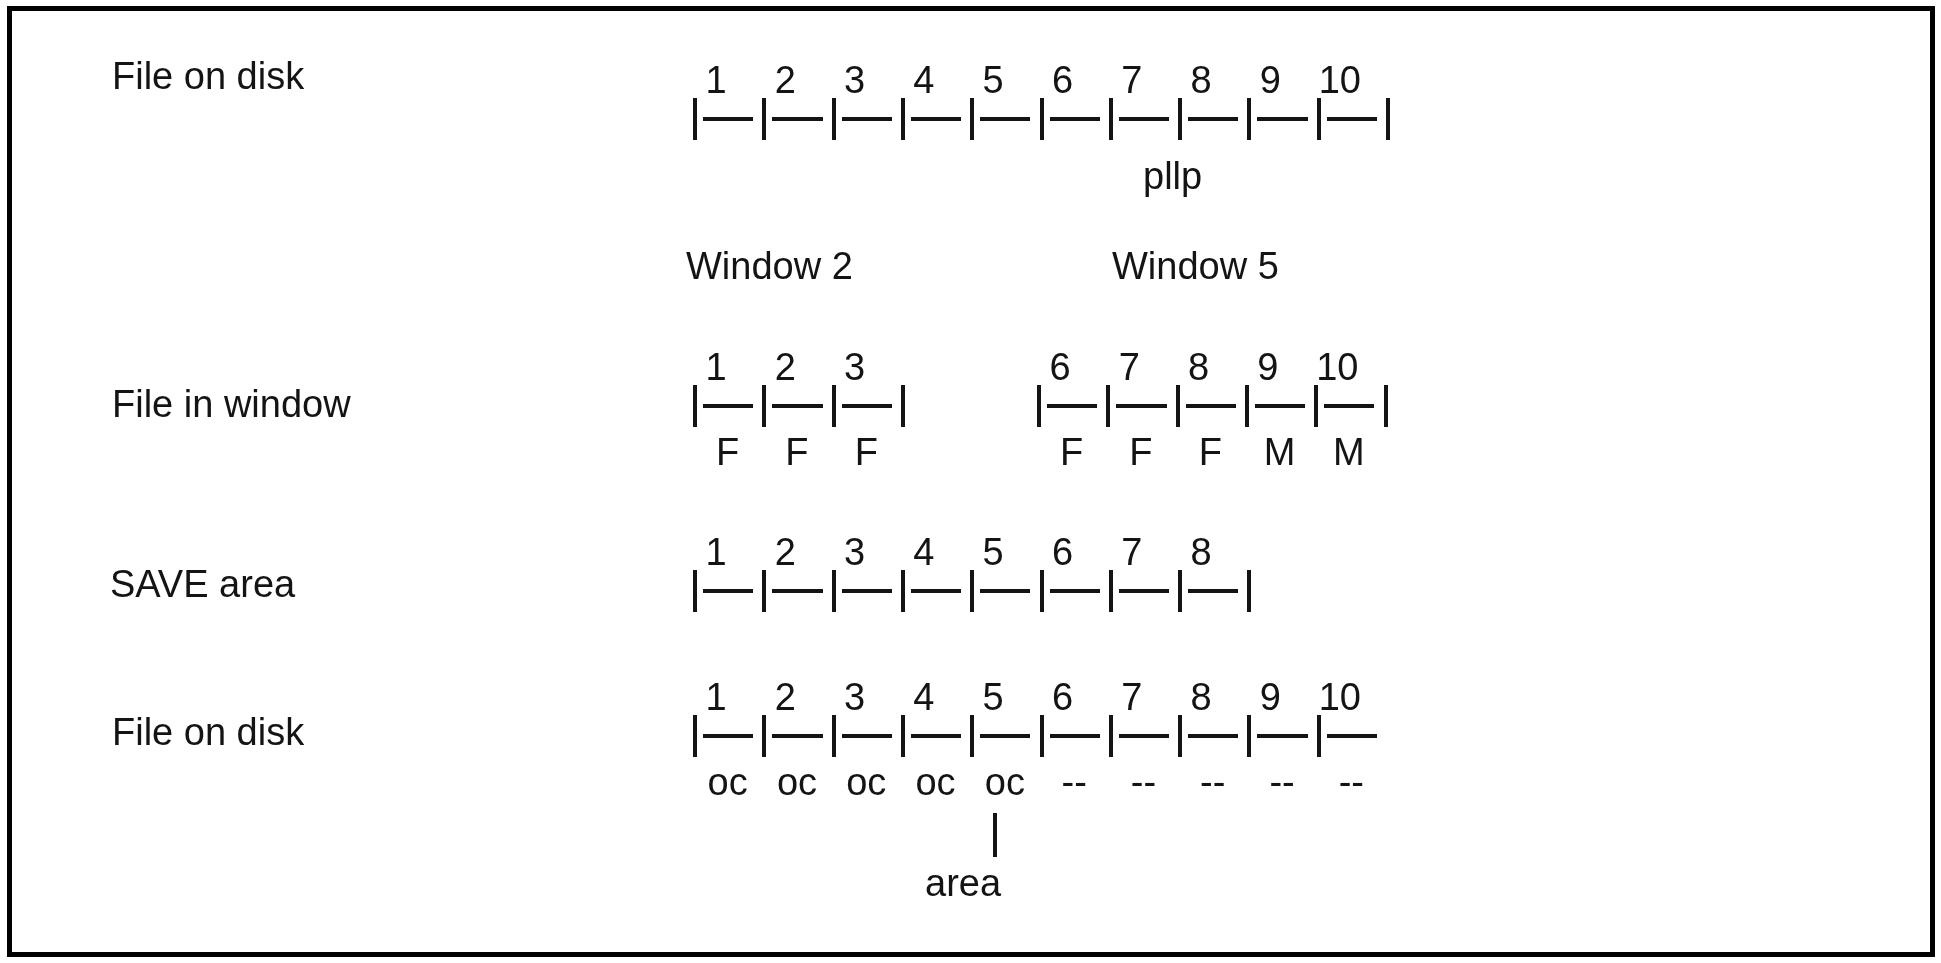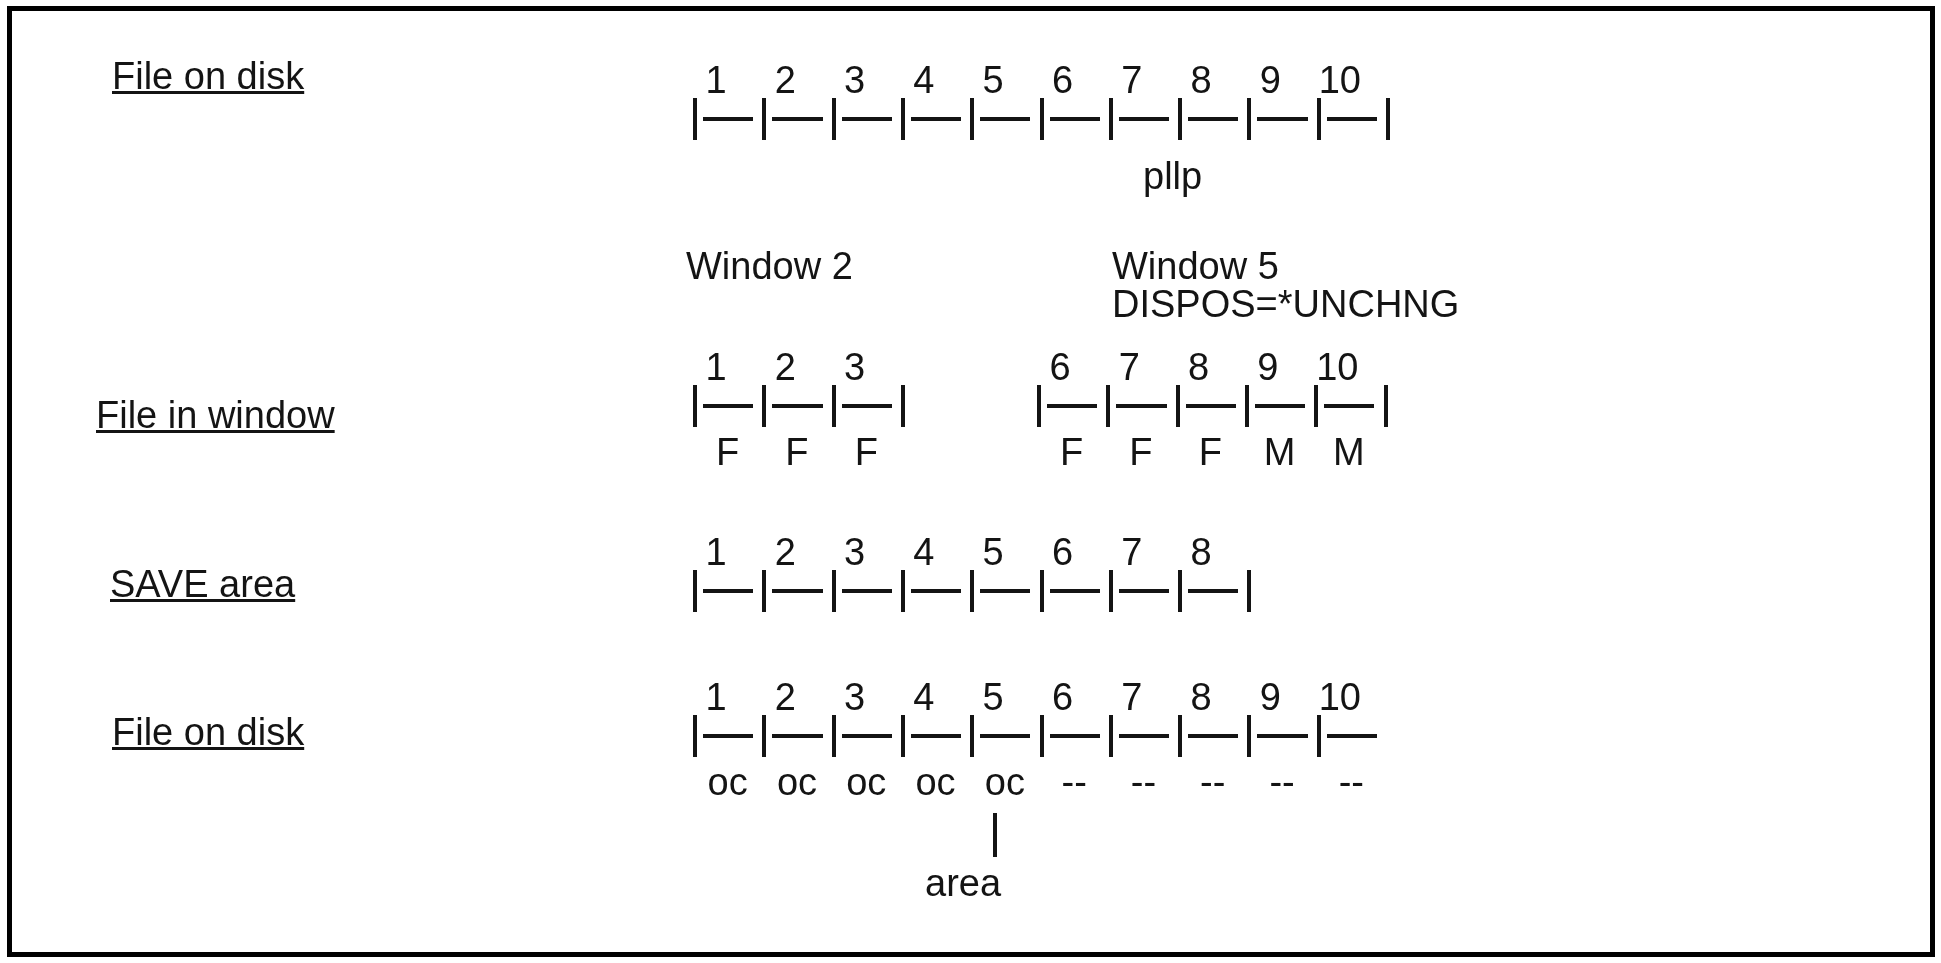--- a/index.html
+++ b/index.html
@@ -1,22 +1,22 @@
 <!DOCTYPE html>
 <html><head>
 <meta charset="utf-8">
 <style>
   html,body{margin:0;padding:0;background:#ffffff;width:1941px;height:963px;overflow:hidden;}
   .canvas{position:relative;width:1941px;height:963px;background:#ffffff;
           font-family:"Liberation Sans","DejaVu Sans",sans-serif;color:#141414;}
   .frame{position:absolute;left:7px;top:6px;right:6px;bottom:6px;border:5px solid #000;}
 
-  .row-label{position:absolute;font-size:38px;line-height:38px;white-space:nowrap;text-decoration:underline;}
+  .row-label{position:absolute;font-size:38px;line-height:38px;white-space:nowrap;}
   #lbl-row1{left:112px;top:57px;}
-  #lbl-row2{left:96px;top:385px;margin-top:11px;}
+  #lbl-row2{left:112px;top:385px;}
   #lbl-row3{left:110px;top:565px;}
   #lbl-row4{left:112px;top:713px;}
 
   .win-header{position:absolute;font-size:38px;line-height:38px;white-space:nowrap;}
   #hdr-win1-title{left:686px;top:247px;}
   #hdr-win1-dispos{left:686px;top:285px;}
   #hdr-win2-title{left:1112px;top:247px;}
   #hdr-win2-dispos{left:1112px;top:285px;}
 
   .tape{position:absolute;height:42px;}
@@ -46,21 +46,20 @@
 <div class="canvas">
   <div class="frame"></div>
 
   <div class="row-label" id="lbl-row1">File on disk</div>
   <div class="row-label" id="lbl-row2">File in window</div>
   <div class="row-label" id="lbl-row3">SAVE area</div>
   <div class="row-label" id="lbl-row4">File on disk</div>
 
   <div class="win-header" id="hdr-win1-title">Window 2</div>
   <div class="win-header" id="hdr-win2-title">Window 5</div>
-  <div class="win-header" id="hdr-win2-dispos">DISPOS=*UNCHNG</div>
 
   <div class="tape" id="tape-row1">
       <div class="seg" style="left: 0px;">
     <span class="seg-num">1</span>
     <span class="seg-bar"></span>
     <span class="seg-dash"></span>
 
   </div>
       <div class="seg" style="left: 69.3px;">
     <span class="seg-num">2</span>

